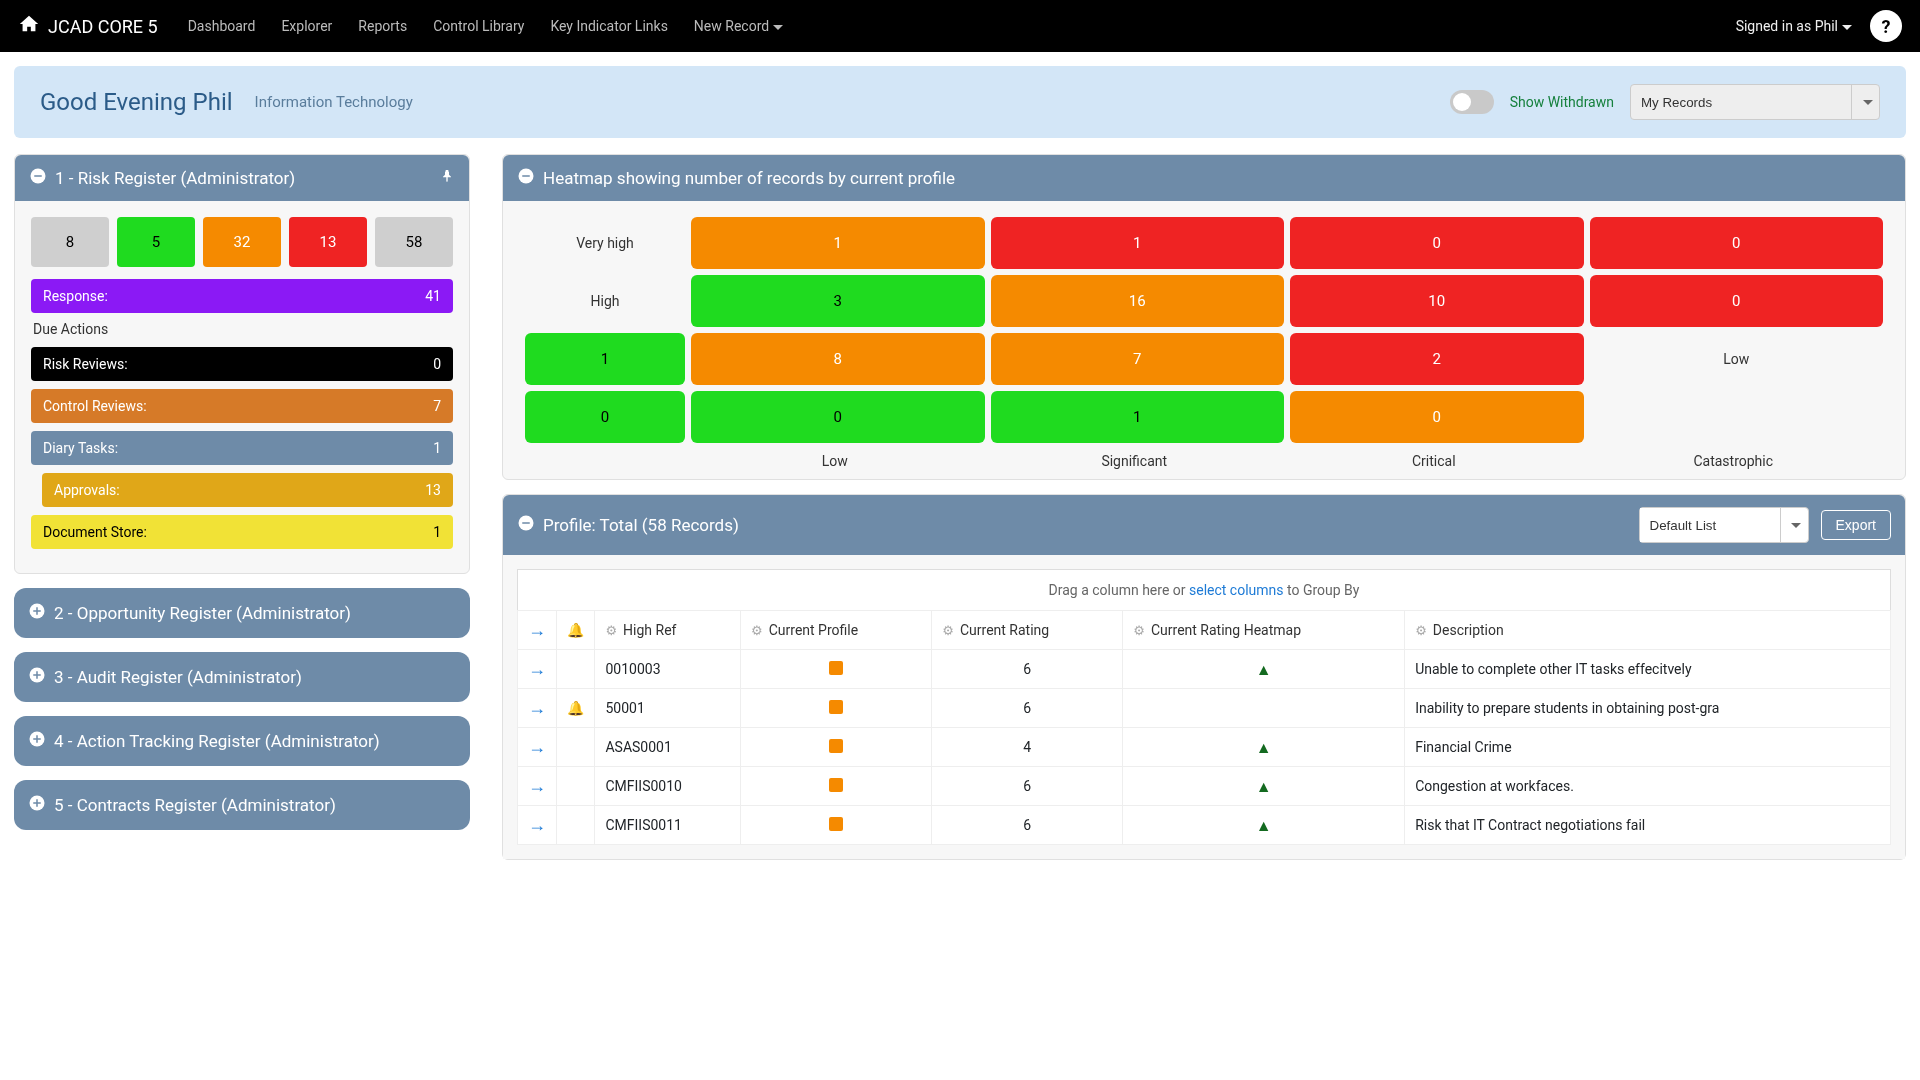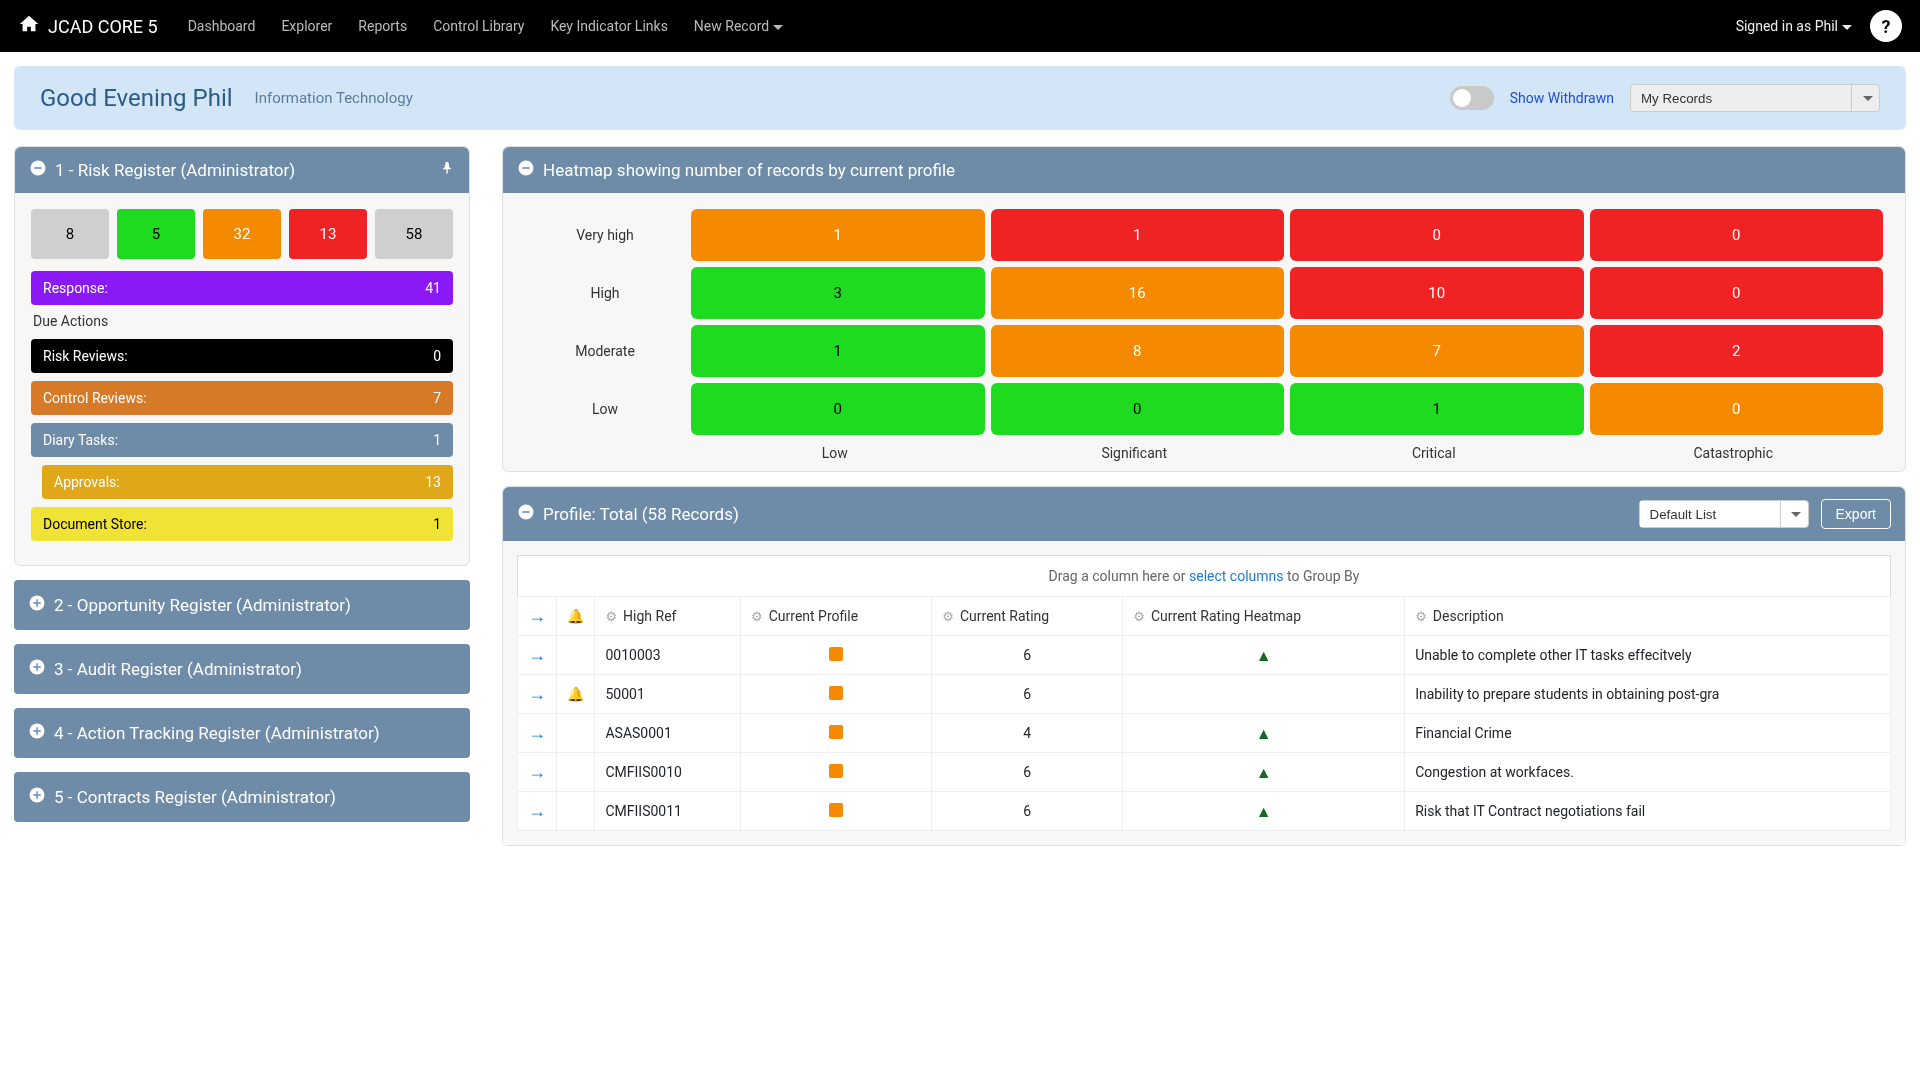--- a/index.html
+++ b/index.html
@@ -46,39 +46,39 @@
     display: flex;
     align-items: center;
     gap: 22px;
     margin-bottom: 16px;
   }
   .greeting-title { color: #2b5b88; font-size: 24px; font-weight: 400; }
   .greeting-sub { color: #5a7d9c; font-size: 15px; }
   .greeting-right { margin-left:auto; display:flex; align-items:center; gap:16px; }
   .toggle { width: 44px; height: 24px; background: #c9c9c9; border-radius: 12px; position: relative; }
   .toggle::after { content:''; position:absolute; left:3px; top:3px; width:18px; height:18px; background:#fff; border-radius:50%; }
-  .show-lbl { color:#1d4ed8; }
+  .show-lbl { color:#15803d; }
   .dropdown {
-    height: 28px; background:#eee; border:1px solid #ccc; border-radius:4px;
+    height: 36px; background:#eee; border:1px solid #ccc; border-radius:4px;
     display:flex; align-items:center;
   }
   .dropdown-input { border:none; background:transparent; padding:0 10px; height:100%; width:220px; outline:none; color:#333; }
   .dropdown-caret { width:28px; height:100%; border-left:1px solid #ccc; display:flex; align-items:center; justify-content:center; color:#666; }
   
   .columns { display:flex; gap:32px; }
   .col-left { width: 456px; position:relative; }
   .col-right { flex:1; position:relative; }
   
   .panel { background:#f7f7f7; border:1px solid #e0e0e0; border-radius:6px; margin-bottom:14px; }
   .panel-header {
     background:#6e8ba8; color:#fff; padding:12px 14px; border-radius:6px 6px 0 0;
     display:flex; align-items:center; gap:8px; font-size:17px;
   }
   .panel-header.collapsed, .collapsed-row {
-    background:#6e8ba8; color:#fff; padding:14px 14px; border-radius:4px;
+    background:#6e8ba8; color:#fff; padding:14px 14px; border-radius:12px;
     display:flex; align-items:center; gap:8px; font-size:17px; margin-bottom:14px;
   }
   .hdr-icon svg { width:18px; height:18px; fill:#fff; }
   .hdr-pin { margin-left:auto; }
   .hdr-pin svg { width:16px; height:16px; fill:#fff; }
   .panel-body { padding:16px; }
   .count-row { display:flex; gap:8px; margin-bottom:12px; }
   .count-box { flex:1; text-align:center; padding:16px 0; border-radius:4px; font-size:15px; }
   .c-grey { background:#cfcfcf; color:#000; }
   .c-green { background:#1fdb1f; color:#000; }
@@ -273,21 +273,20 @@
               <div class="hm-rowlbl">Very high</div>
               <div class="hm-cell c-orange2">1</div>
               <div class="hm-cell c-red">1</div>
               <div class="hm-cell c-red">0</div>
               <div class="hm-cell c-red">0</div>
               <div class="hm-rowlbl">High</div>
               <div class="hm-cell c-green">3</div>
               <div class="hm-cell c-orange2">16</div>
               <div class="hm-cell c-red">10</div>
               <div class="hm-cell c-red">0</div>
-              <div class="hm-rowlbl">Moderate</div>
               <div class="hm-cell c-green">1</div>
               <div class="hm-cell c-orange2">8</div>
               <div class="hm-cell c-orange2">7</div>
               <div class="hm-cell c-red">2</div>
               <div class="hm-rowlbl">Low</div>
               <div class="hm-cell c-green">0</div>
               <div class="hm-cell c-green">0</div>
               <div class="hm-cell c-green">1</div>
               <div class="hm-cell c-orange2">0</div>
             </div>

